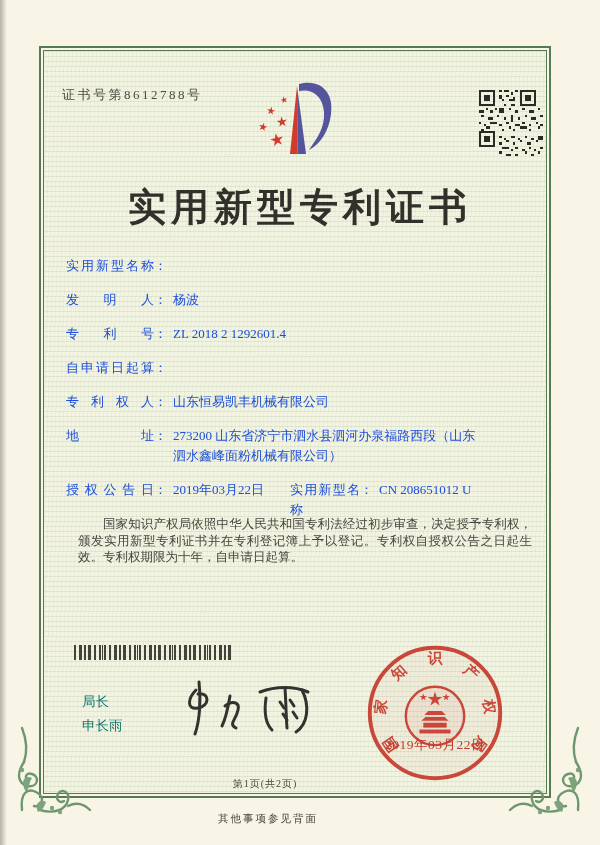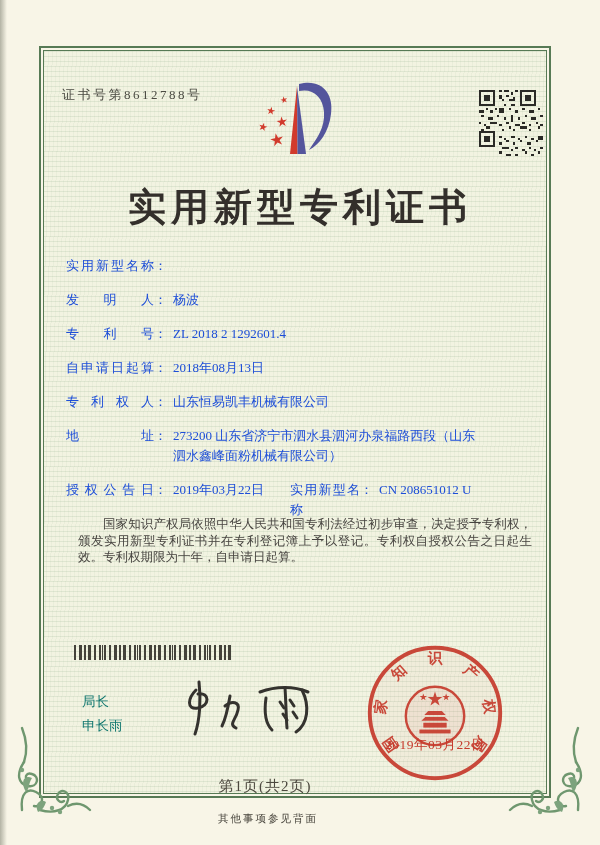--- a/index.html
+++ b/index.html
@@ -41,21 +41,21 @@
       repeating-linear-gradient(90deg,#44423a 0 2px,rgba(0,0,0,0) 2px 5px),
       repeating-linear-gradient(90deg,#44423a 0 1px,rgba(0,0,0,0) 1px 7px);}
   .signer{position:absolute;left:82px;top:690px;font-size:13.5px;line-height:24px;color:#0f766e;}
   .signature{position:absolute;left:168px;top:676px;}
   .seal{position:absolute;left:362px;top:640px;opacity:.92;}
   .seal text{font-size:15px;font-weight:bold;fill:#c63a2c;
     font-family:"Liberation Serif","DejaVu Serif",serif;}
   .seal-date{position:absolute;left:360px;top:736px;width:150px;text-align:center;
     color:#c63a2c;font-size:13.5px;letter-spacing:.5px;}
   .page-num{position:absolute;left:265px;top:777px;transform:translateX(-50%);
-    font-size:15px;letter-spacing:1px;color:#4c483e;white-space:nowrap;}
+    font-size:10px;letter-spacing:1px;color:#4c483e;white-space:nowrap;}
   .back-note{position:absolute;left:268px;top:812px;transform:translateX(-50%);
     font-size:10.5px;letter-spacing:2px;color:#45423a;white-space:nowrap;}
   .orn{position:absolute;top:722px;}
   .orn.left{left:14px;}
   .orn.right{left:508px;transform:scaleX(-1);}
 </style>
 </head>
 <body>
 
 <div class="page">
@@ -180,21 +180,20 @@
       <span class="fvalue">杨波</span>
     </div>
     <div class="field-row">
       <span class="flabel">专利号</span>
         <span class="fcolon">：</span>
       <span class="fvalue">ZL 2018 2 1292601.4</span>
     </div>
     <div class="field-row">
       <span class="flabel">自申请日起算</span>
         <span class="fcolon">：</span>
-      <span class="fvalue">2018年08月13日</span>
     </div>
     <div class="field-row">
       <span class="flabel">专利权人</span>
         <span class="fcolon">：</span>
       <span class="fvalue">山东恒易凯丰机械有限公司</span>
     </div>
     <div class="field-row addr">
       <span class="flabel">地址</span>
         <span class="fcolon">：</span>
       <span class="fvalue">273200 山东省济宁市泗水县泗河办泉福路西段（山东泗水鑫峰面粉机械有限公司）</span>

